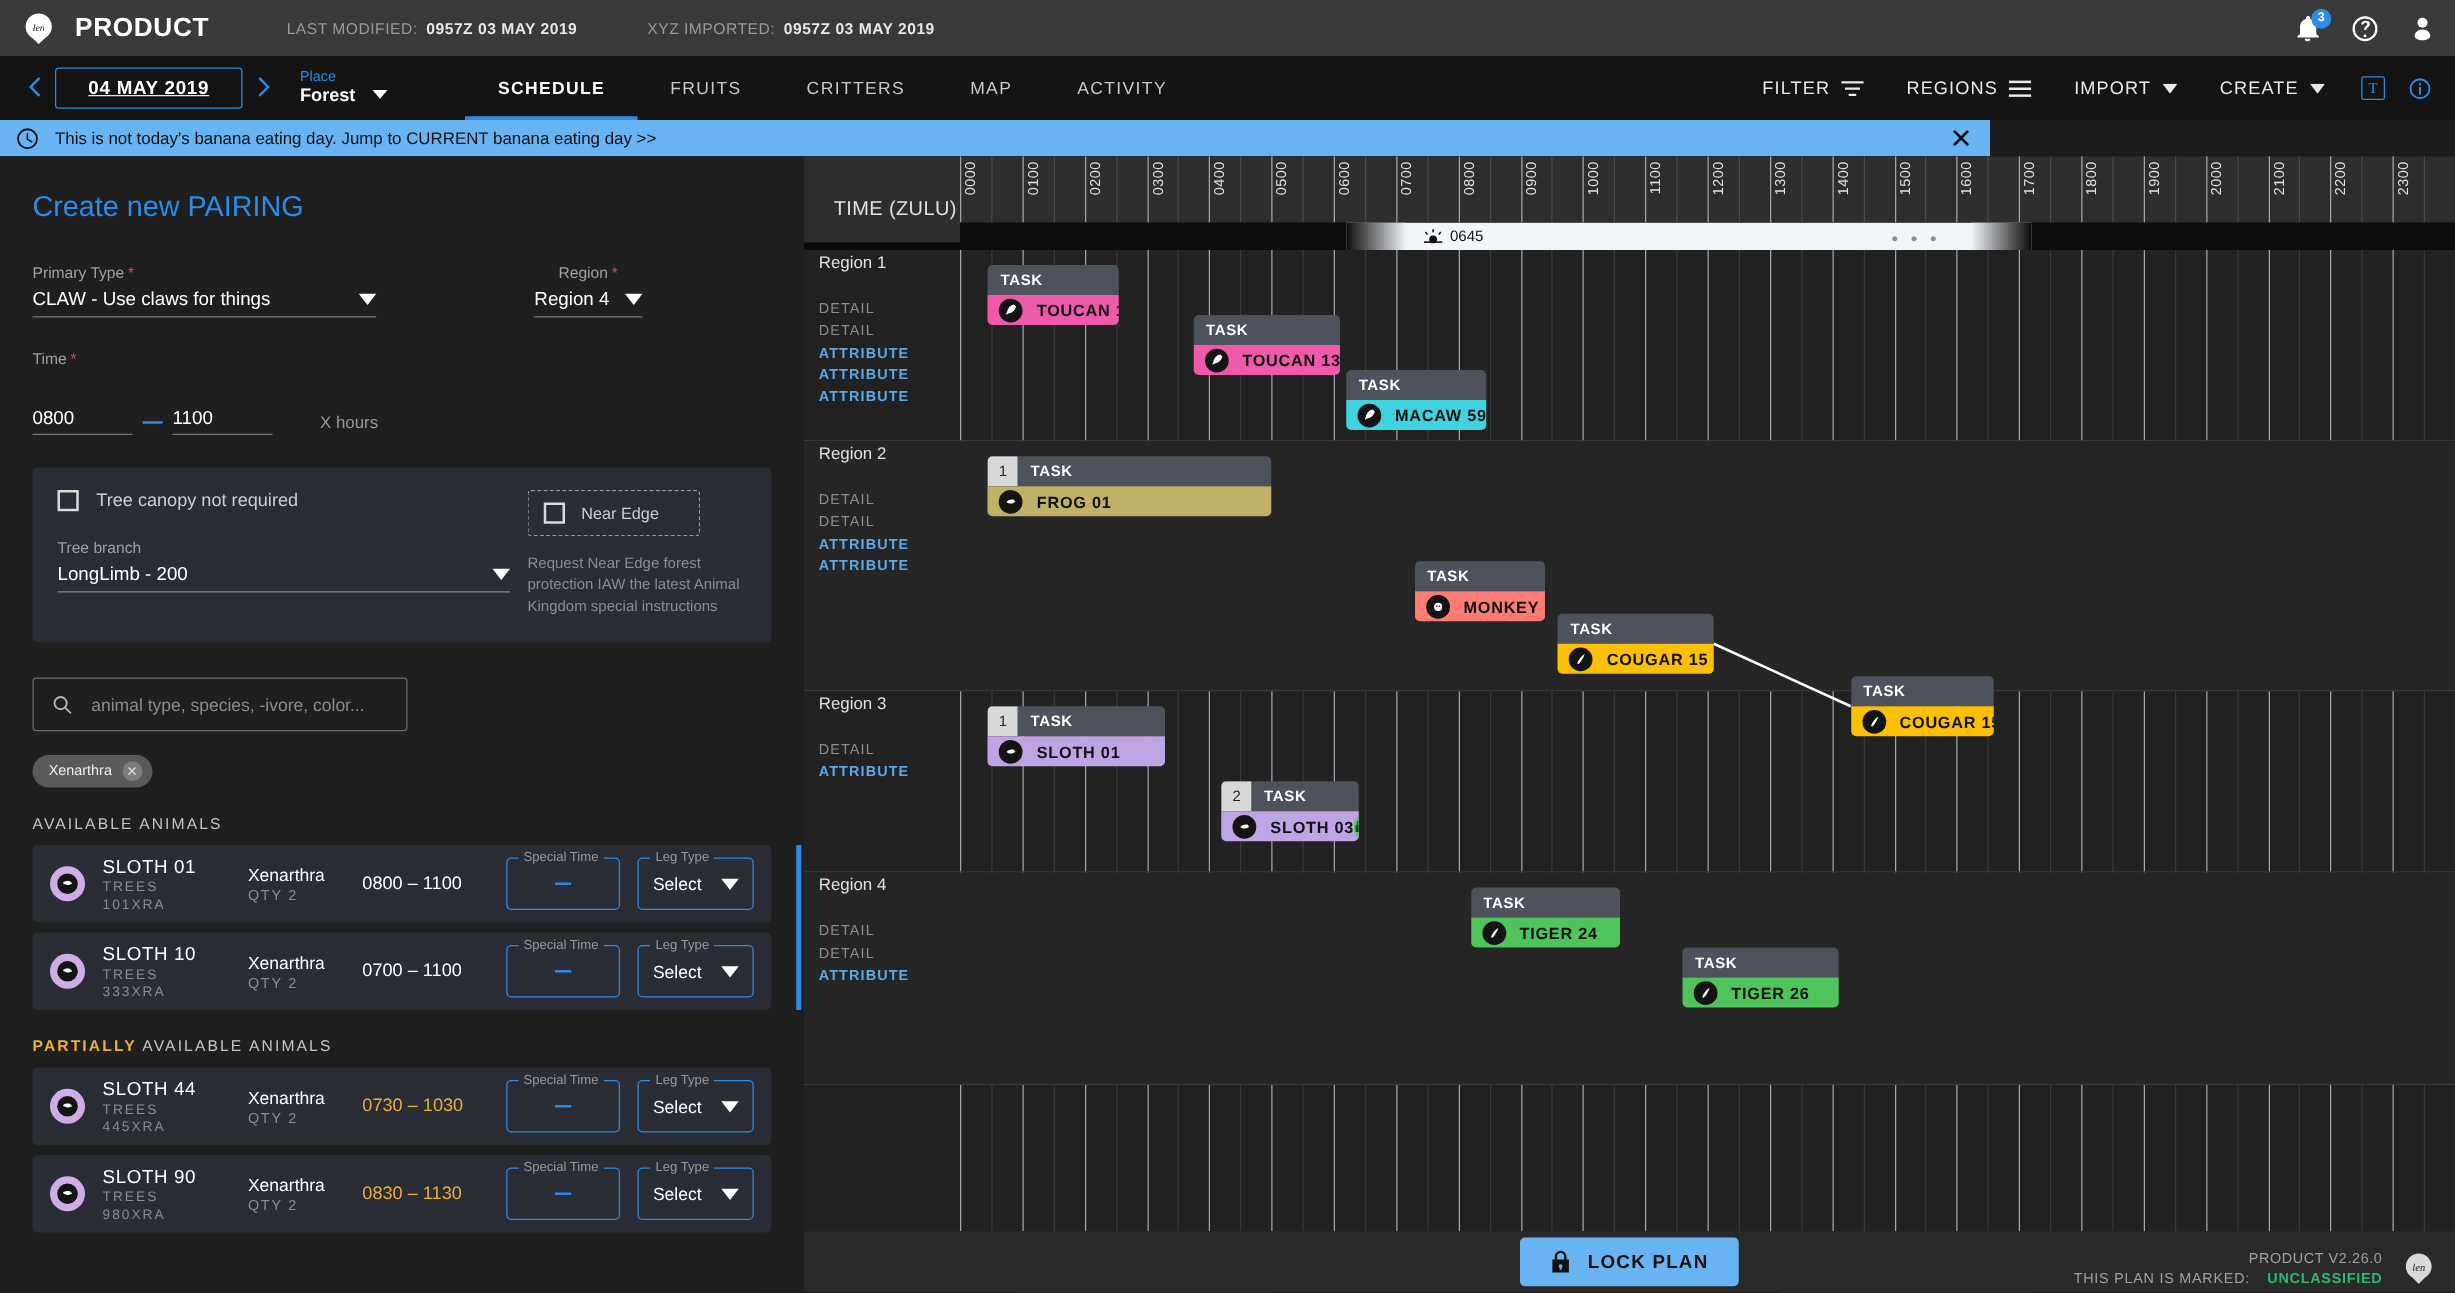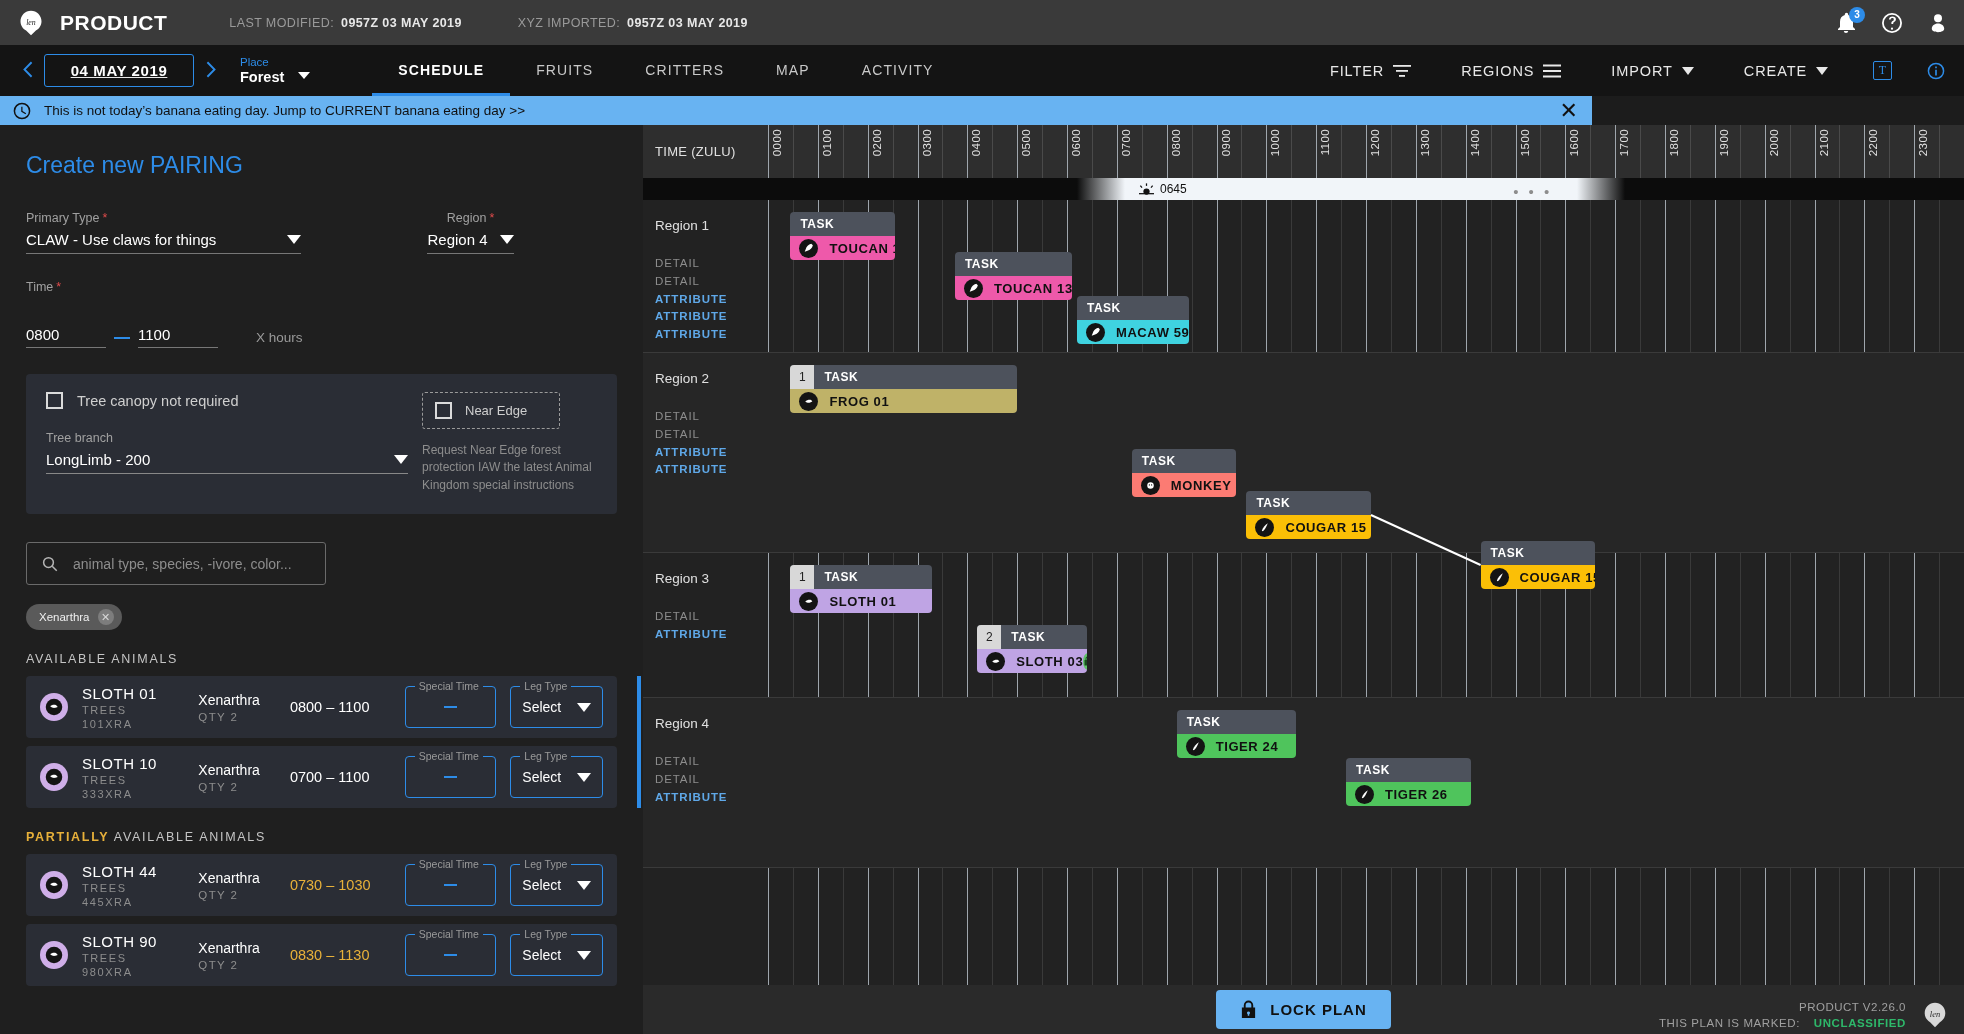--- a/index.html
+++ b/index.html
@@ -67,21 +67,21 @@
     border-right: 6px solid transparent; border-top: 7px solid #fff;
     margin-left: 14px; margin-bottom: 6px; }
 
   .nav-tabs { display: flex; align-items: center; margin-left: 62px; height: 51px;}
   .nav-tab {
     font-size: 14px; color: #c9c9c9; letter-spacing: 1.1px;
     padding: 0 26px; height: 51px; line-height: 51px; cursor: pointer;
   }
   .nav-tab.active { color: #fff; border-bottom: 3px solid #2d8ce8; font-weight: bold;}
 
-  .nav-right { position: absolute; right: 12px; display: flex; align-items: center; gap: 16px; }
+  .nav-right { position: absolute; right: 12px; display: flex; align-items: center; gap: 0; }
   .nav-act {
     display: flex; align-items: center; gap: 9px; padding: 0 17px;
     font-size: 14.5px; color: #e8e8e8; letter-spacing: .9px; cursor: pointer;
   }
   .nav-act svg { fill: #e8e8e8; }
   .boxed-icon {
     width: 19px; height: 19px; border: 1.6px solid #2d8ce8; border-radius: 2px;
     color: #2d8ce8; font-size: 12px; display:flex; align-items:center;
     justify-content:center; margin: 0 12px; cursor: pointer; font-family:"Liberation Serif",serif;
   }
@@ -216,23 +216,23 @@
     padding: 11px 34px; border-radius: 3px; cursor: pointer; font-weight: bold;
   }
 
   
   .timeline {
     position: absolute; top: 125px; left: 643px; width: 1321px; height: 909px;
     background: #222; overflow: hidden;
   }
   .tl-header { position: relative; height: 53px; background: #2e2e2e; }
   .tl-corner {
-    position: absolute; left: 0; top: 0; width: 125px; height: 53px;
-    display: flex; align-items: center; padding-left: 12px;
-    font-size: 13px; color: #e0e0e0; letter-spacing: .3px; background:#2e2e2e; z-index:3;
+    position: absolute; left: 0; top: 16px; width: 125px; height: 53px;
+    display: flex; align-items: center; padding-left: 24px;
+    font-size: 16px; color: #e0e0e0; letter-spacing: .3px; background:#2e2e2e; z-index:3;
   }
   .tl-cols { position: absolute; left: 125px; top: 0; right: 0; height: 53px; }
   .hourcol {
     position: absolute; top: 0; height: 53px; border-left: 1px solid #9fa6ad;
   }
   .hourcol .hl {
     writing-mode: vertical-rl; transform: rotate(180deg);
     font-size: 11.5px; color: #e0e0e0; margin-left: 2px; margin-top: 4px;
     letter-spacing: .4px;
   }
@@ -261,21 +261,21 @@
   .gcol { position: absolute; top: 0; bottom: 0; border-left: 1px solid #9fa6ad; }
   .ghalf { position: absolute; top: 0; bottom: 0; border-left: 1px solid #3a3a3a; }
 
   .region {
     position: absolute; left: 0; width: 1321px;
     border-bottom: 1px solid #3a3a3a;
   }
   .region.alt { background: #262626; }
   .region-label {
     position: absolute; left: 0; top: 0; width: 125px; height: 100%;
-    padding: 18px 0 0 12px; z-index: 4; background: inherit;
+    padding: 2px 0 0 12px; z-index: 4; background: inherit;
   }
   .region-name { font-size: 13.5px; color: #e0e0e0; }
   .region-details { margin-top: 22px; }
   .rd { font-size: 11.5px; letter-spacing: .9px; line-height: 1.55; }
   .rd.detail { color: #8d8d8d; }
   .rd.attribute { color: #5fa8e8; font-weight: bold; }
 
   .task {
     position: absolute; z-index: 5;
   }

